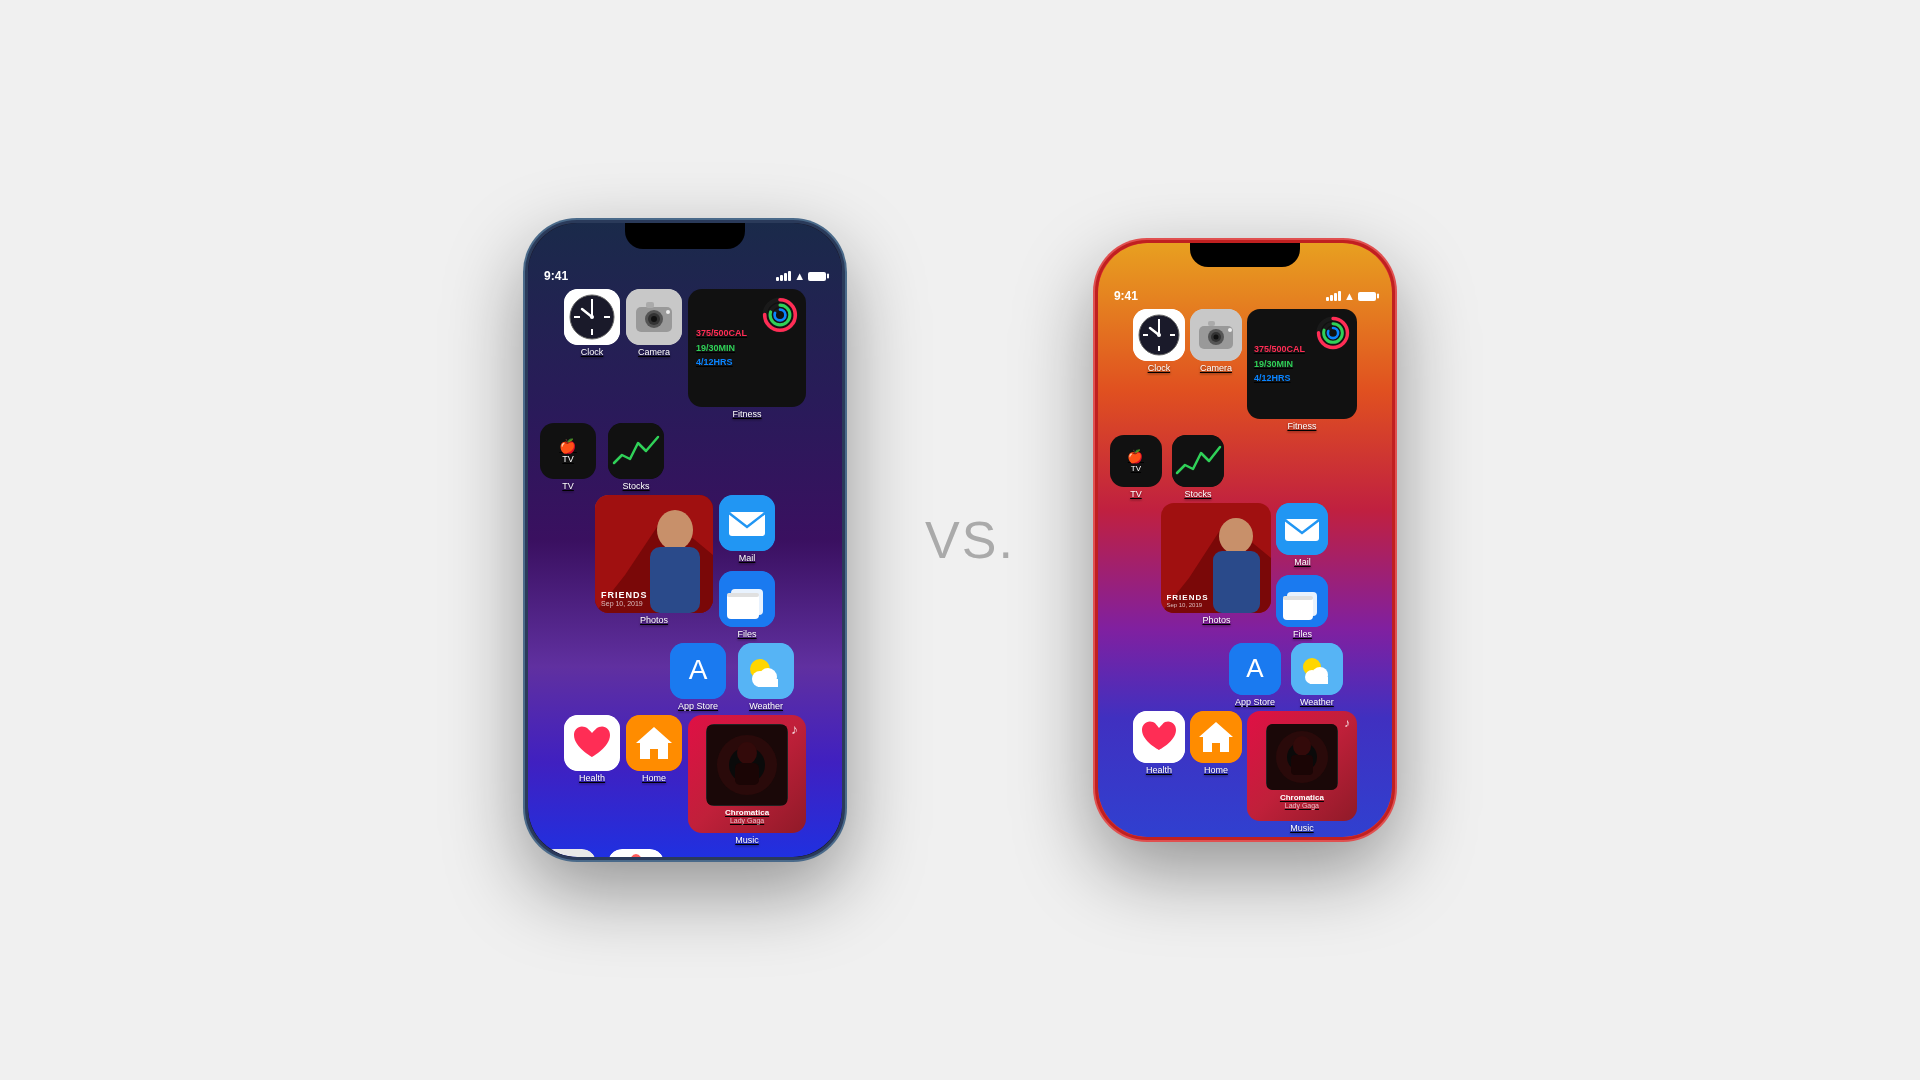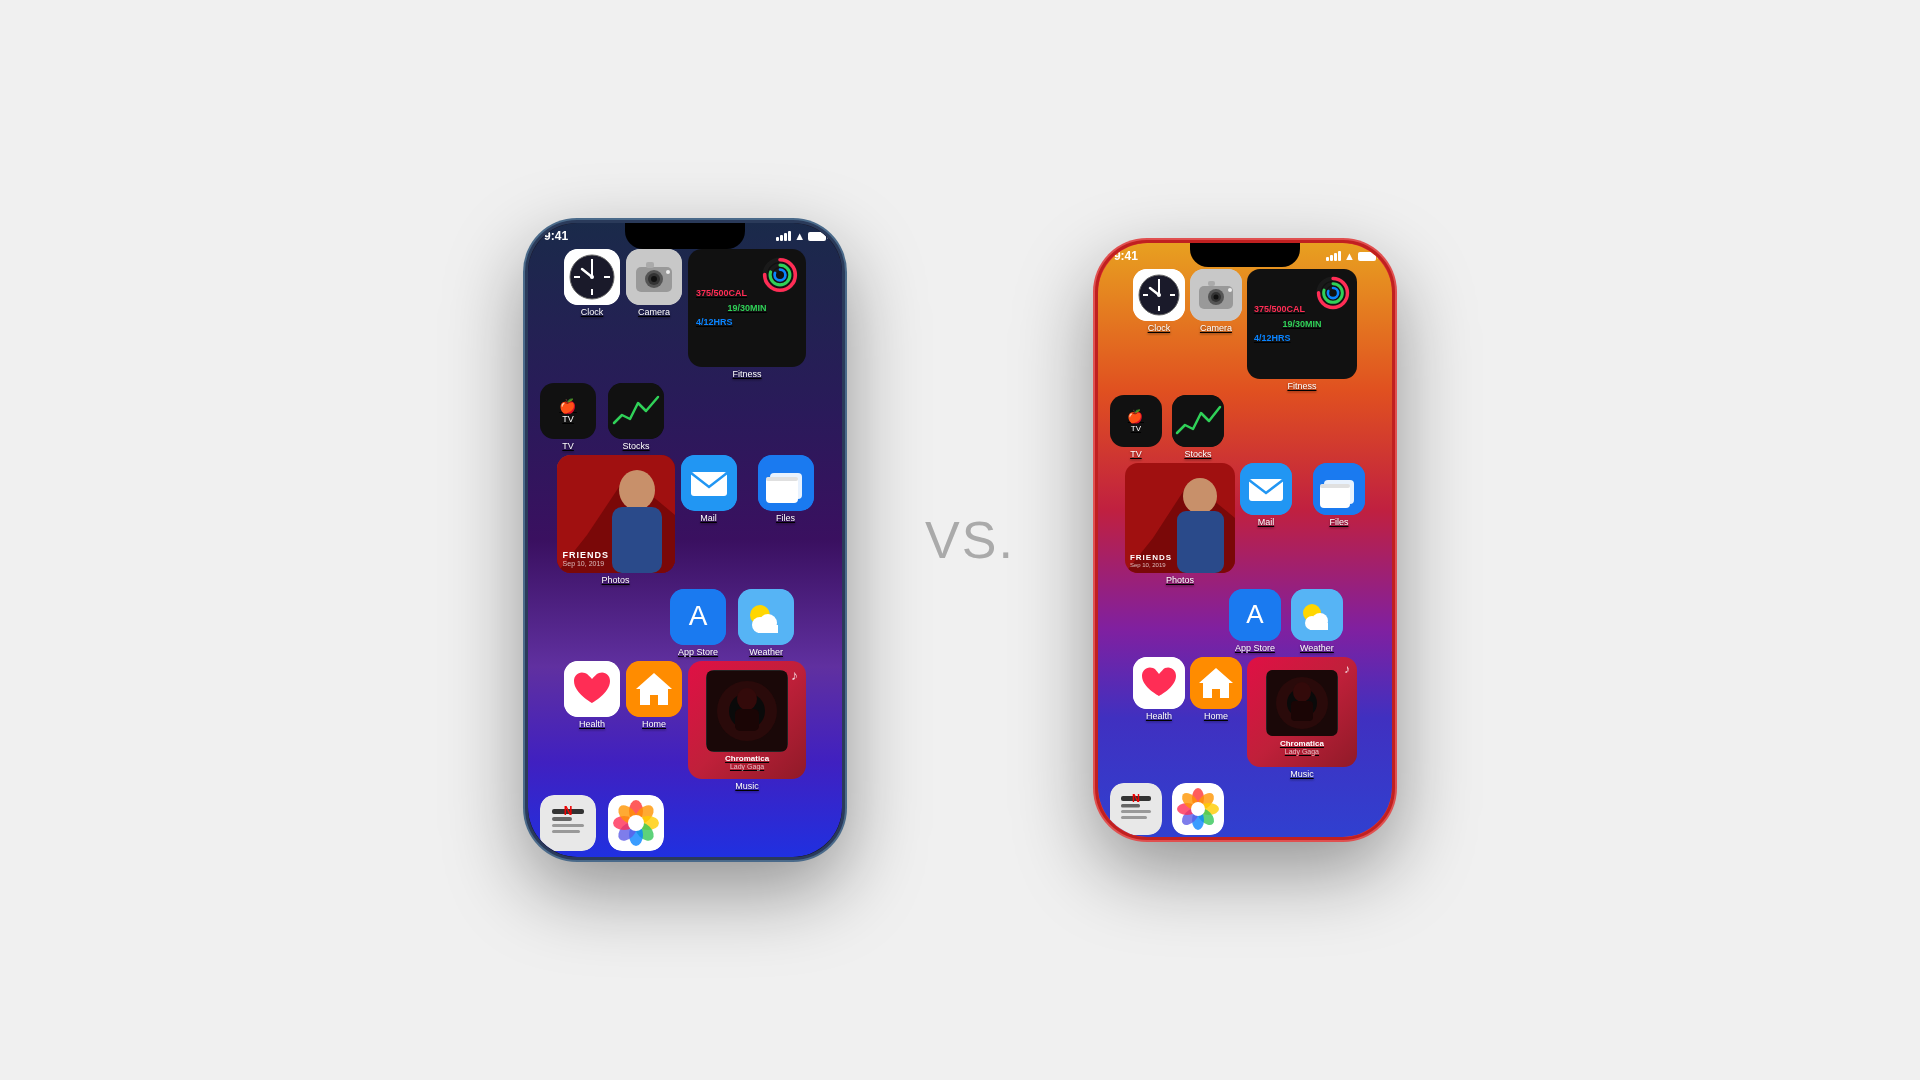--- a/index.html
+++ b/index.html
@@ -89,20 +89,21 @@
     .status-bar {
       display: flex;
       justify-content: space-between;
       align-items: center;
       padding: 6px 16px 2px;
       color: white;
       font-size: 11px;
       font-weight: 600;
       position: relative;
       z-index: 5;
+      margin-top: 40px;
     }
     .status-time { font-size: 12px; font-weight: 700; }
     .status-icons { display: flex; align-items: center; gap: 3px; }
     .signal-bars { display: flex; align-items: flex-end; gap: 1px; }
     .signal-bar { background: white; width: 3px; border-radius: 1px; }
     .wifi-icon { font-size: 10px; }
     .battery { width: 18px; height: 9px; background: white; border-radius: 2px; position: relative; }
     .battery::after { content: ''; position: absolute; right: -3px; top: 50%; transform: translateY(-50%); width: 2px; height: 5px; background: white; border-radius: 1px; }
 
     
@@ -175,21 +176,21 @@
     .phone-blue .widget-fitness { width: 118px; height: 118px; }
 
     .fitness-ring {
       position: absolute;
       top: 8px;
       right: 8px;
     }
 
     .fitness-text { color: white; font-size: 9px; line-height: 1.6; }
     .fitness-cal { color: #ff2d55; font-weight: 700; }
-    .fitness-min { color: #30d158; font-weight: 700; text-align: center; }
+    .fitness-min { color: #30d158; font-weight: 700; }
     .fitness-hrs { color: #0a84ff; font-weight: 700; }
 
     
     .widget-photos {
       border-radius: 14px;
       overflow: hidden;
       position: relative;
     }
     .phone-blue .widget-photos { width: 118px; height: 118px; }
 
@@ -241,21 +242,21 @@
 
     
     .ring-svg { width: 36px; height: 36px; }
 
     
     .apple-tv {
       display: flex;
       flex-direction: column;
       align-items: center;
     }
-    .col-icons { display: flex; flex-direction: row; gap: 21px; }
+    .col-icons { display: flex; flex-direction: column; gap: 8px; }
 
     .phone-blue .app-row { gap: 6px; }
     .phone-red .app-row { gap: 5px; }
 
     
     .side-button-left {
       position: absolute;
       left: -4px;
       top: 120px;
       width: 3px;

